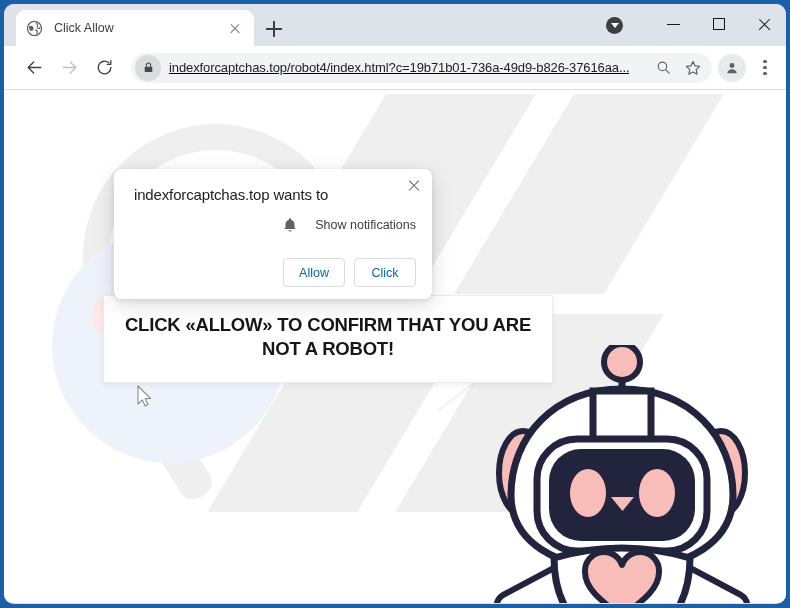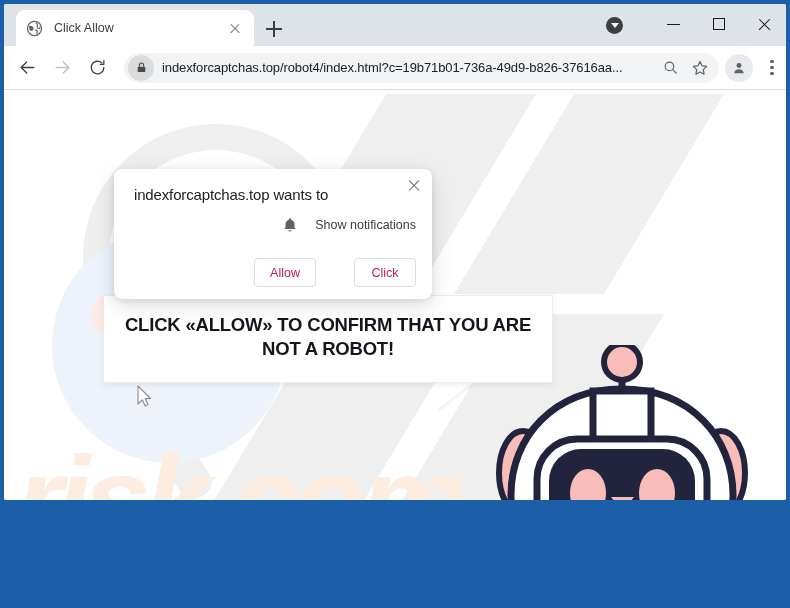--- a/index.html
+++ b/index.html
@@ -13,24 +13,25 @@
   
   .window-frame {
     position: absolute;
     left: 0; top: 0;
     width: 790px; height: 608px;
     background: #1a5fa8;
     padding: 4px;
   }
   .window-inner {
     position: relative;
-    width: 782px; height: 496px;
+    width: 782px; height: 600px;
     background: #dfe3e8;
     overflow: hidden;
-    border-radius: 2px;
+    border-radius: 10px;
+    text-decoration: underline;
   }
 
   
   .tabstrip {
     position: relative;
     height: 42px;
     background: #dee3e9;
   }
   .tab {
     position: absolute;
@@ -126,21 +127,21 @@
   .winbtn .gl-x::before { transform: rotate(45deg); }
   .winbtn .gl-x::after  { transform: rotate(-45deg); }
 
   
   .toolbar {
     position: relative;
     height: 44px;
     background: #ffffff;
     display: flex;
     align-items: center;
-    padding: 0 1px;
+    padding: 0 8px;
     border-bottom: 1px solid #dadce0;
   }
   .navbtn {
     width: 32px; height: 32px;
     margin-right: 3px;
     display: flex; align-items: center; justify-content: center;
   }
   .navbtn:first-child { margin-left: 6px; }
 
   .omnibox {
@@ -331,26 +332,25 @@
     justify-content: flex-end;
     gap: 9px;
     margin-top: 24px;
   }
   .perm-btn {
     min-width: 62px;
     height: 29px;
     border: 1px solid #dadce0;
     border-radius: 4px;
     background: #ffffff;
-    color: #be185d;
+    color: #0369a1;
     font-size: 12.5px;
     font-family: "Liberation Sans", sans-serif;
     display: flex; align-items: center; justify-content: center;
     padding: 6px 14px;
-    margin-left: 29px;
   }
 </style>
 </head>
 <body>
 
 <div class="window-frame">
   <div class="window-inner">
 
     <div class="tabstrip">
 
@@ -450,21 +450,20 @@
           <path d="M548 12 h150 l-120 200 h-150 z"></path>
           <path d="M300 232 h150 l-120 200 h-150 z"></path>
           <path d="M488 232 h150 l-120 200 h-150 z"></path>
         </g>
       </svg>
 
       <div class="wm blob-blue"></div>
       <div class="wm blob-pink1"></div>
       <div class="wm blob-pink2"></div>
 
-      <div class="wm wm-risk">risk.com</div>
 
       <div class="bubble-tail"></div>
 
       <div class="bubble">
         <div class="bubble-text">CLICK «ALLOW» TO CONFIRM THAT YOU ARE NOT A ROBOT!</div>
       </div>
 
       <svg class="robot" viewBox="0 0 325 330">
 
         <ellipse cx="163" cy="312" rx="47" ry="7" fill="#111111"></ellipse>

